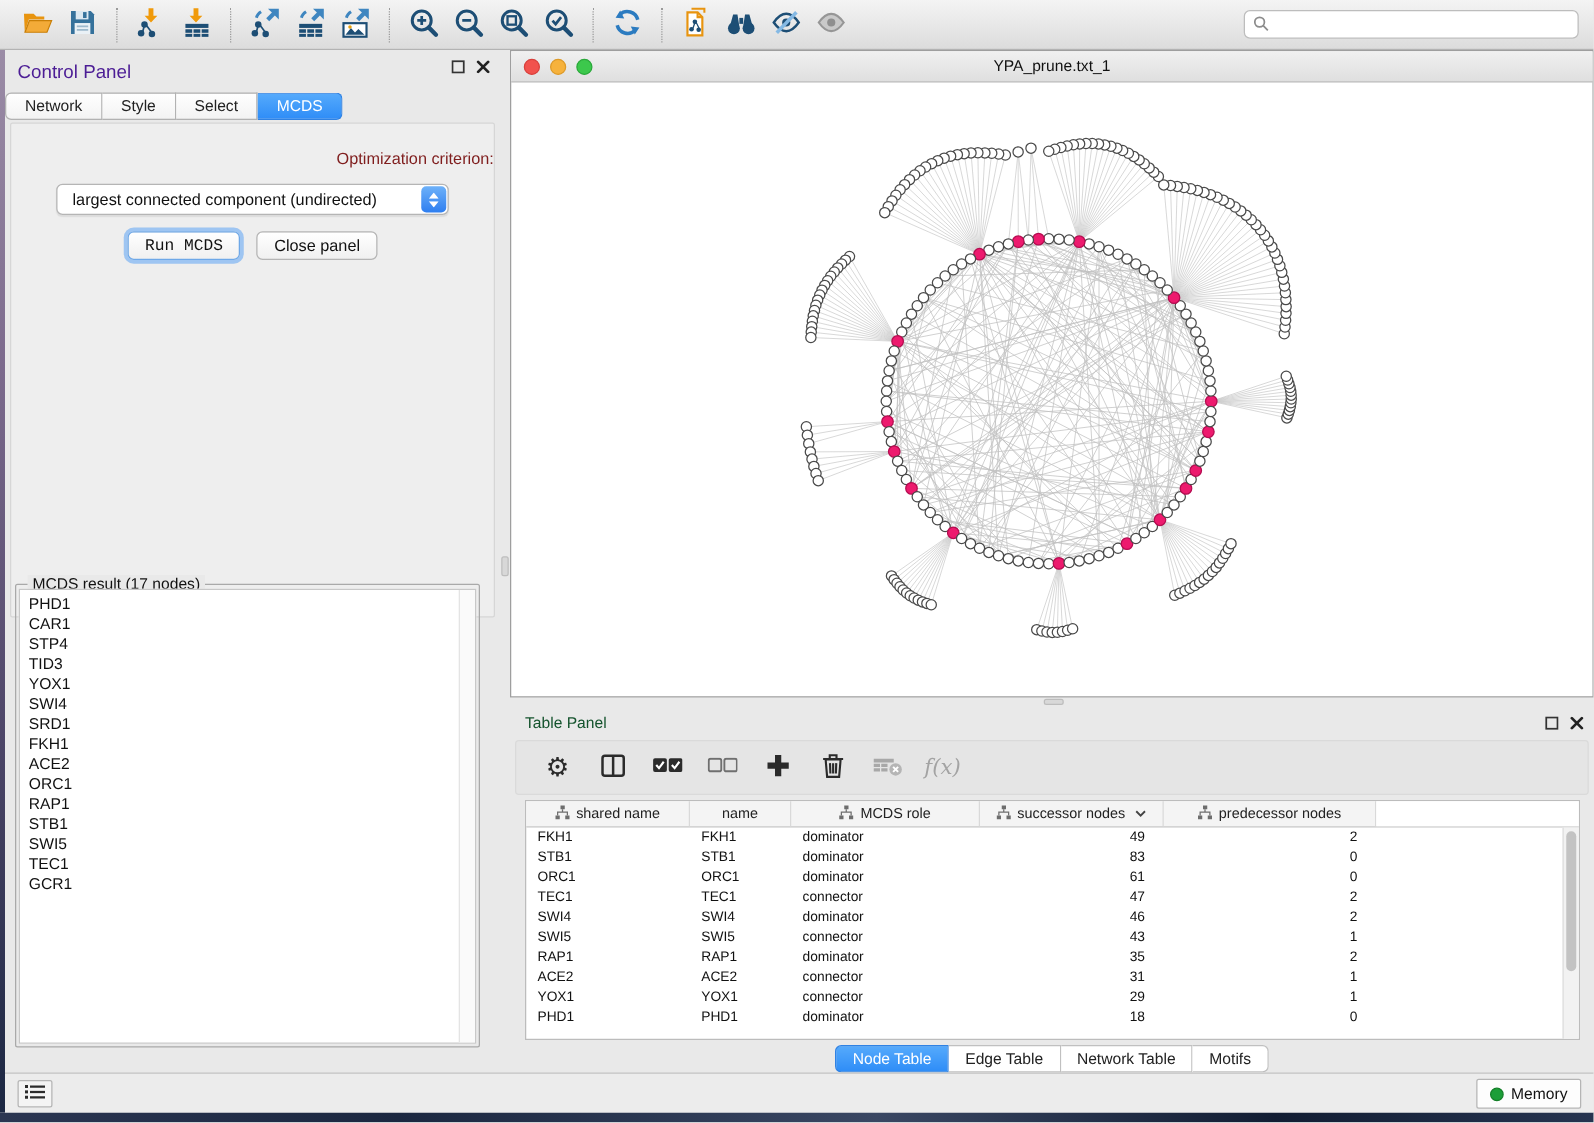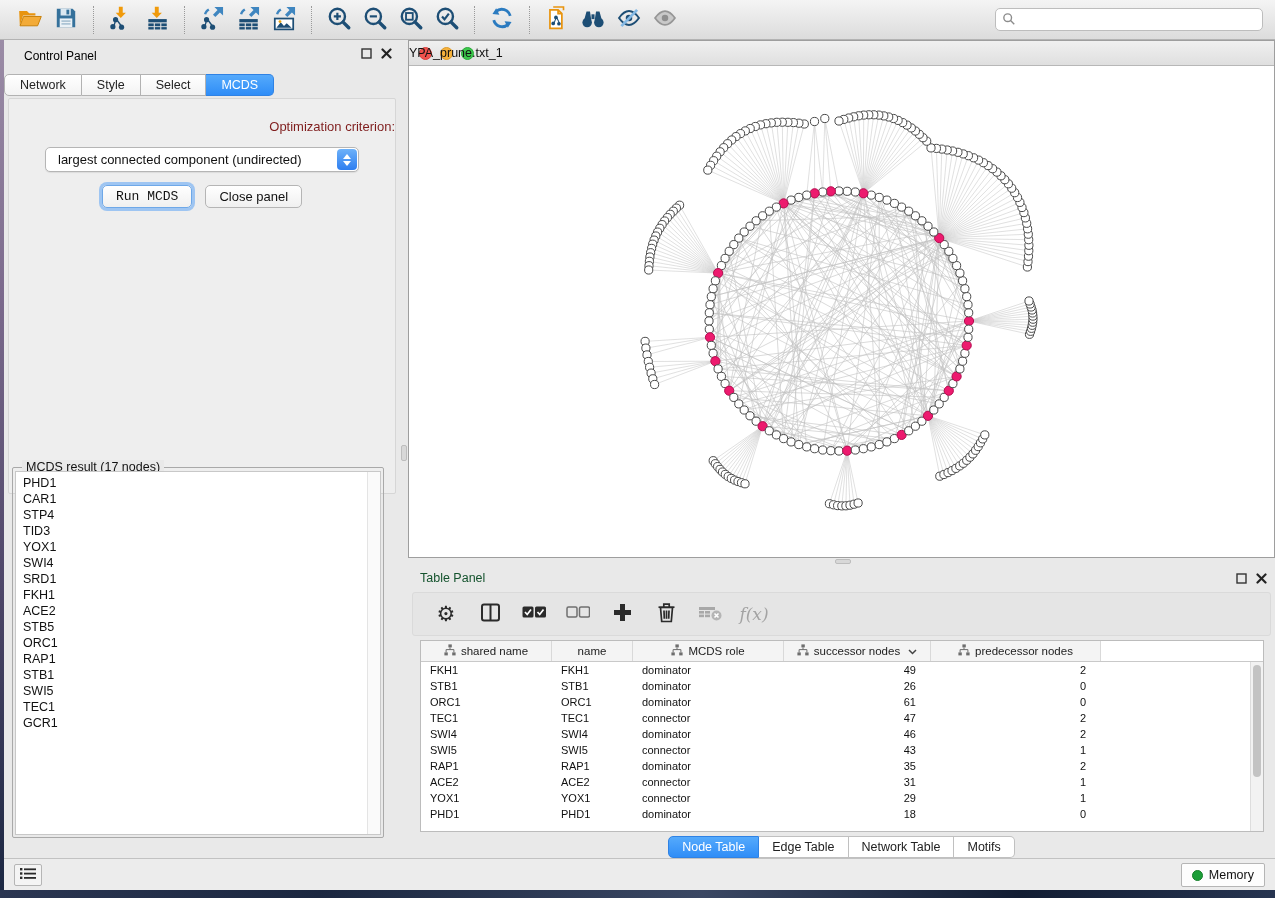--- a/index.html
+++ b/index.html
@@ -23,21 +23,21 @@
 
   
   .left-strip { position:absolute; left:0; top:40px; width:4px; height:850px;
     background:linear-gradient(180deg,#9b8ca6 0%,#7c6a8d 30%,#4d4668 65%,#1b2742 100%); }
   .bottom-strip { position:absolute; left:0; top:890px; width:1275px; height:8px;
     background:linear-gradient(90deg,#2b3652,#1b2740 25%,#3a4763 55%,#121d33 80%,#263450); }
 
   
   .control-panel { position:absolute; left:4px; top:40px; width:396px; height:818px; background:#e9e9e9; }
   .cp-header { position:absolute; left:0; top:0; width:100%; height:30px; }
-  .cp-title { position:absolute; left:20px; top:9px; font-size:12px; color:#000000; }
+  .cp-title { position:absolute; left:10px; top:9px; font-size:15px; color:#4c1d95; }
   .win-icons { position:absolute; right:8px; top:8px; display:flex; gap:9px; align-items:center; }
   .float-icon svg, .close-icon svg { display:block; }
   .cp-tabs { position:absolute; left:0; top:34px; width:100%; display:flex; }
   .cp-tab { height:22px; padding:0 15px; display:flex; align-items:center; font-size:12.5px;
     background:linear-gradient(180deg,#ffffff,#f3f3f3); border:1px solid #b2b2b2; border-left:none; color:#222; }
   .cp-tab:first-child { border-left:1px solid #b2b2b2; border-radius:5px 0 0 5px; }
   .cp-tab:last-child { border-radius:0 5px 5px 0; }
   .cp-tab.active { background:linear-gradient(180deg,#55aafc,#2f8df7); border-color:#2f82e4; color:#fff; }
   .cp-sub { position:absolute; left:4px; top:58px; width:388px; height:396px;
     background:#eeeeee; border:1px solid #d6d6d6; border-radius:2px; }
@@ -76,21 +76,21 @@
   
   .network-window { position:absolute; left:408px; top:40px; width:867px; height:518px;
     border:1px solid #9e9e9e; background:#fff; }
   .net-titlebar { position:absolute; left:0; top:0; width:100%; height:25px;
     background:linear-gradient(180deg,#f0f0f0,#dfdfdf); border-bottom:1px solid #b7b7b7; }
   .traffic { position:absolute; left:10px; top:6px; display:flex; gap:8px; }
   .light { width:13px; height:13px; border-radius:50%; }
   .light.red { background:#f1524d; border:1px solid #d8403c; }
   .light.yellow { background:#f6b23c; border:1px solid #dd9a28; }
   .light.green { background:#3cc84c; border:1px solid #2aa83a; }
-  .net-title { position:absolute; left:0; right:0; top:5px; font-size:12.5px; color:#111; }
+  .net-title { position:absolute; left:0; right:0; top:5px; text-align:center; font-size:12.5px; color:#111; }
   #net-svg { position:absolute; left:0; top:25px; }
 
   
   .table-panel { position:absolute; left:408px; top:565px; width:867px; height:293px; background:#e9e9e9; }
   .tp-header { position:absolute; left:0; top:0; width:100%; height:26px; }
   .tp-title { position:absolute; left:12px; top:6px; font-size:12.5px; color:#14532d; }
   .tp-toolbar { position:absolute; left:4px; top:27px; width:859px; height:44px; background:#e5e5e5;
     border:1px solid #dadada; border-radius:3px; display:flex; align-items:center; padding-left:18px; gap:14px; }
   .tp-tool { width:30px; height:30px; display:flex; align-items:center; justify-content:center; border:none; background:transparent; }
   .gear-glyph { font-size:21px; color:#2b2b2b; line-height:1; font-family:"DejaVu Sans",sans-serif; }
@@ -344,21 +344,20 @@
         <div class="result-list" id="mcds-list">
             <div>PHD1</div>
             <div>CAR1</div>
             <div>STP4</div>
             <div>TID3</div>
             <div>YOX1</div>
             <div>SWI4</div>
             <div>SRD1</div>
             <div>FKH1</div>
             <div>ACE2</div>
-            <div>STB5</div>
             <div>ORC1</div>
             <div>RAP1</div>
             <div>STB1</div>
             <div>SWI5</div>
             <div>TEC1</div>
             <div>GCR1</div>
           </div>
         <div class="list-scroll"></div>
       </div>
     </div>
@@ -1133,21 +1132,21 @@
             <div class="td" style="width: 131px;">FKH1</div>
             <div class="td" style="width: 81px;">FKH1</div>
             <div class="td" style="width: 151px;">dominator</div>
             <div class="td num" style="width: 147px;">49</div>
             <div class="td num" style="width: 170px;">2</div>
           </div>
           <div class="tr">
             <div class="td" style="width: 131px;">STB1</div>
             <div class="td" style="width: 81px;">STB1</div>
             <div class="td" style="width: 151px;">dominator</div>
-            <div class="td num" style="width: 147px;">26</div>
+            <div class="td num" style="width: 147px;">83</div>
             <div class="td num" style="width: 170px;">0</div>
           </div>
           <div class="tr">
             <div class="td" style="width: 131px;">ORC1</div>
             <div class="td" style="width: 81px;">ORC1</div>
             <div class="td" style="width: 151px;">dominator</div>
             <div class="td num" style="width: 147px;">61</div>
             <div class="td num" style="width: 170px;">0</div>
           </div>
           <div class="tr">

